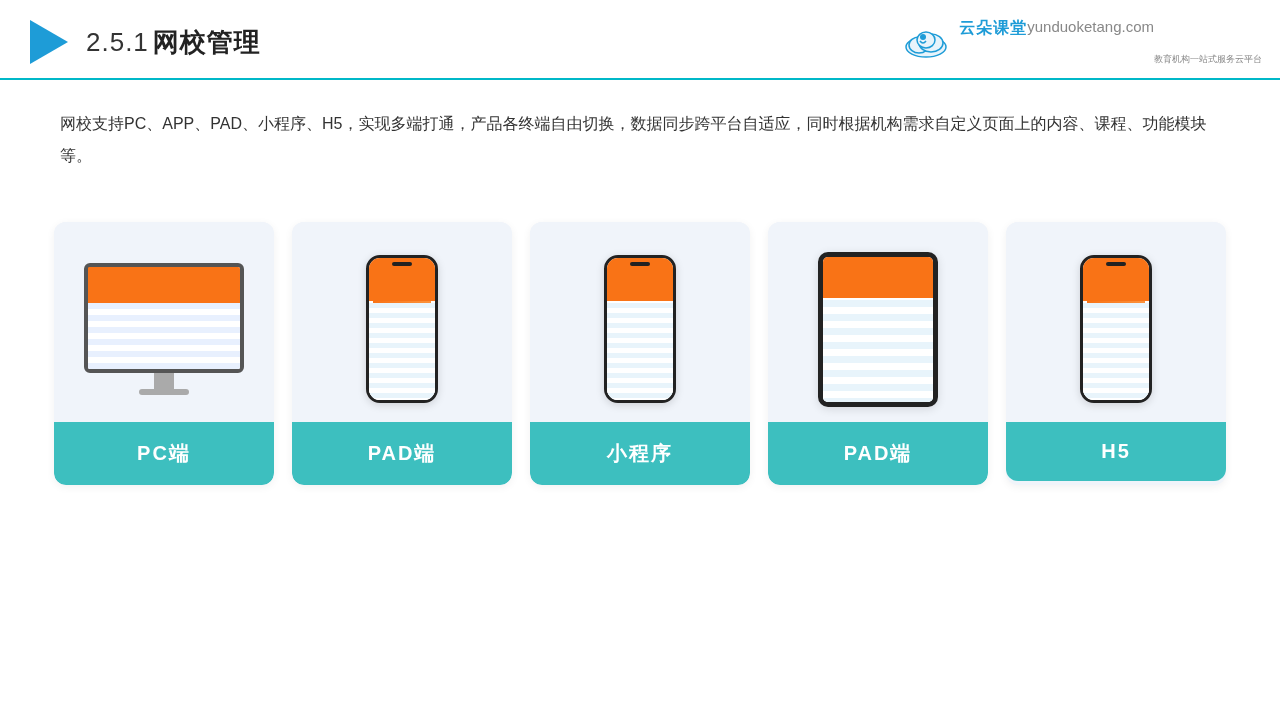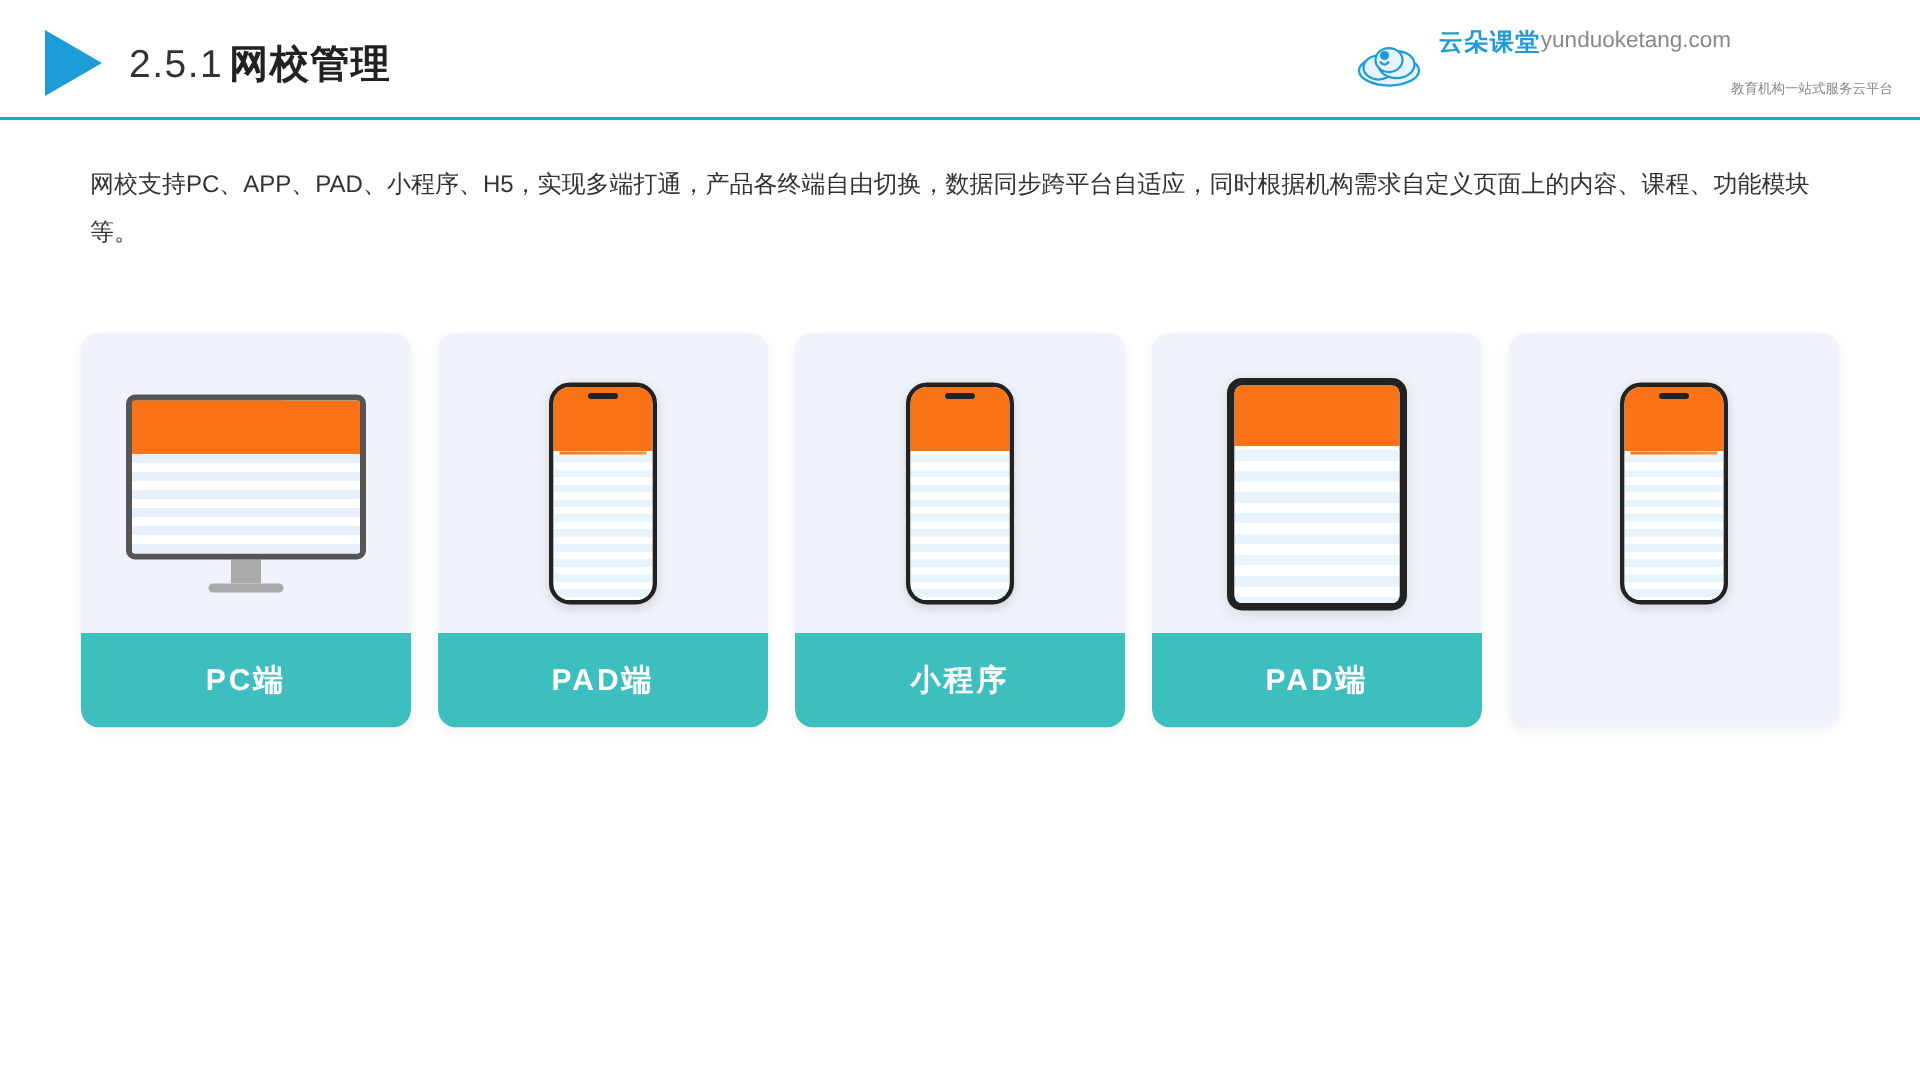--- a/index.html
+++ b/index.html
@@ -384,15 +384,16 @@
   </div>
 
   <div class="card">
     <div class="card-img-area">
       <div class="device-phone">
         <div class="phone-screen">
           <div class="phone-screen-inner"></div>
         </div>
       </div>
     </div>
+    <div class="card-label">H5</div>
   </div>
 
 </div>
 
 </body></html>

